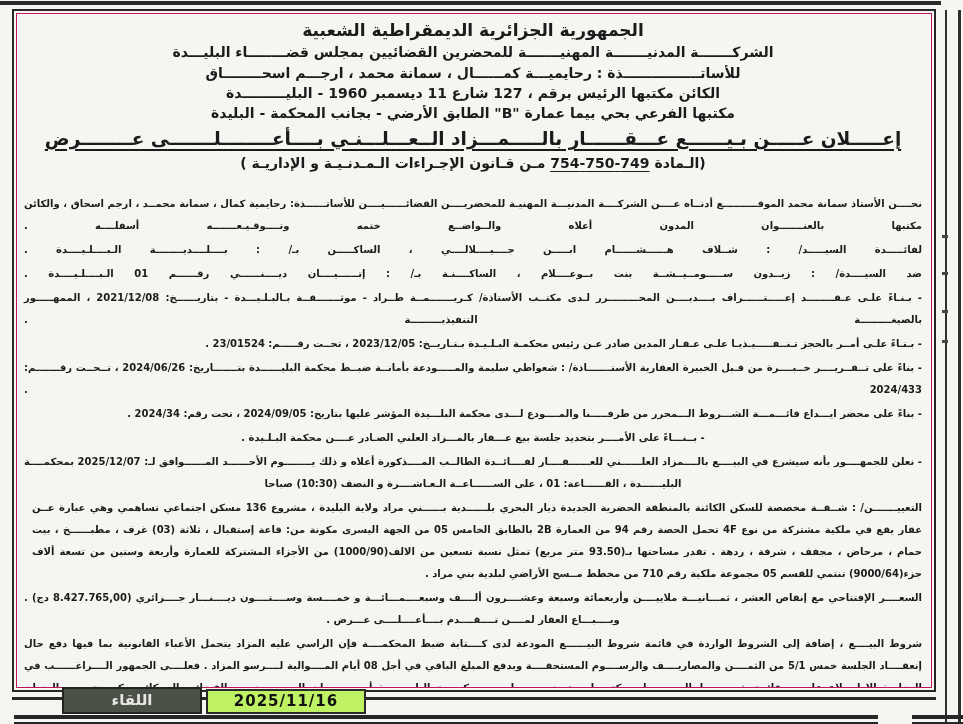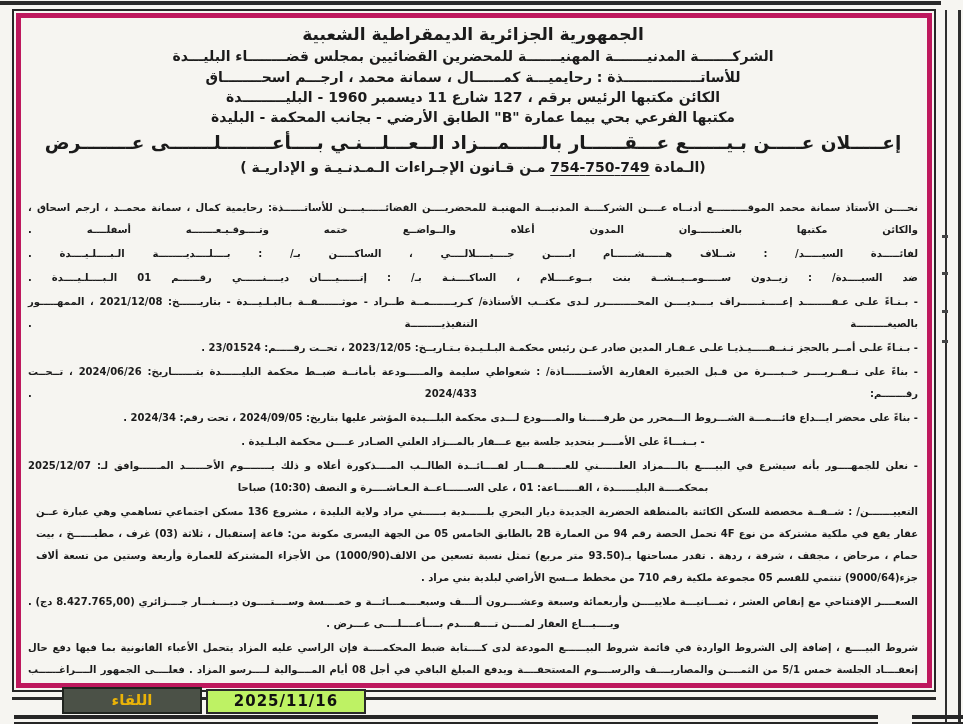--- a/index.html
+++ b/index.html
@@ -9,40 +9,40 @@
     font-family:"DejaVu Sans",sans-serif;
     color:#1b1b1b;
   }
   .scan{position:absolute;inset:0;}
   .top-divider{position:absolute;top:1px;left:0;width:941px;height:4px;background:#2a2a2a;}
   .right-col{position:absolute;top:10px;right:2px;width:11px;height:712px;
     border-left:2px solid #2e2e2e;border-right:3px solid #2e2e2e;}
   .right-col .frag{position:absolute;left:-5px;width:6px;height:3px;background:#444;}
   .frame{position:absolute;top:9px;left:12px;width:924px;height:683px;
     border:2px solid #262626;padding:2px;box-sizing:border-box;}
-  .frame-inner{border:5px solid #be185d;width:100%;height:100%;box-sizing:border-box;
+  .frame-inner{border:1px solid #be185d;width:100%;height:100%;box-sizing:border-box;
     padding:4px 9px 2px 7px;direction:rtl;overflow:hidden;}
   .c{text-align:center;font-weight:700;}
   .republic{font-size:17px;line-height:24px;}
   .company{font-size:14px;line-height:21px;}
   .hline{font-size:14px;line-height:20px;}
   .headline{font-size:18.5px;line-height:27px;margin-top:2px;
-    text-underline-offset:4px;text-decoration-thickness:1.5px;}
+    text-decoration:underline;text-underline-offset:4px;text-decoration-thickness:1.5px;}
   .articles{font-size:14px;line-height:22px;margin-bottom:19px;}
   .articles .num{text-decoration:underline;text-underline-offset:3px;}
   .doc p{margin:0 0 2px 0;font-size:10px;line-height:22px;font-weight:700;
     text-align:justify;}
   p.last-stretch{text-align-last:justify;}
   p.last-right{text-align-last:right;margin-left:8px;}
   p.last-center{text-align-last:center;}
   p.centered{text-align:right;text-align-last:center;}
   .badge-line{position:absolute;top:697px;left:12px;width:924px;height:3px;background:#2a2a2a;z-index:1;}
   .badge-dark{position:absolute;top:687px;left:62px;width:140px;height:27px;z-index:3;
     background:#4b5147;border:2px solid #20241f;box-sizing:border-box;
-    color:#eab308;font-weight:700;font-size:15px;text-align:center;line-height:22px;}
+    color:#e5e5e5;font-weight:700;font-size:15px;text-align:center;line-height:22px;}
   .badge-date{position:absolute;top:689px;left:206px;width:160px;height:25px;z-index:3;
     background:#bef264;border:2px solid #2a2a2a;box-sizing:border-box;direction:ltr;
     color:#111;font-weight:700;font-size:15px;text-align:center;line-height:20px;letter-spacing:1px;}
   .bf{position:absolute;height:9px;border-top:4px solid #262626;border-bottom:2px solid #262626;box-sizing:border-box;}
   .bf-left{top:715px;left:14px;width:864px;}
   .bf-right{top:715px;left:912px;width:51px;}
 </style>
 </head>
 <body>
 

